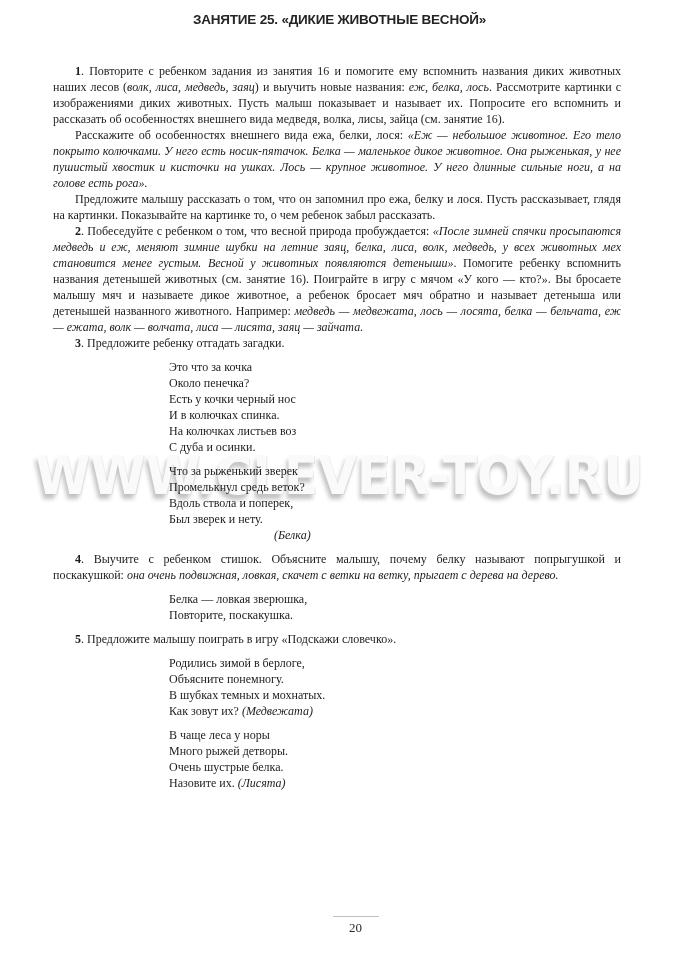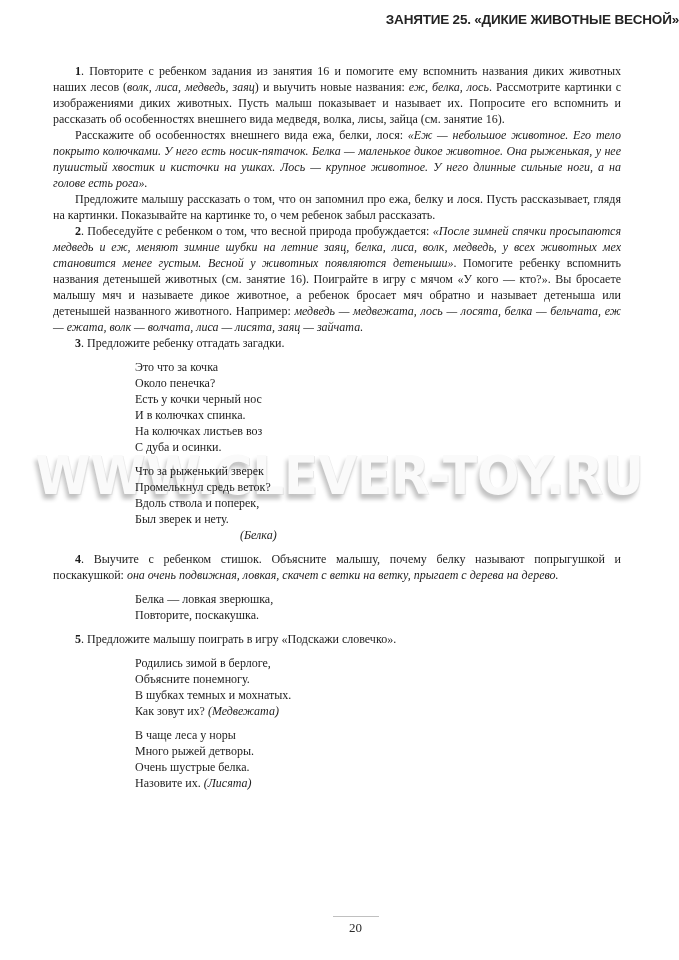--- a/index.html
+++ b/index.html
@@ -2,31 +2,31 @@
 <html><head>
 <meta charset="utf-8">
 <style>
   html,body { margin:0; padding:0; background:#ffffff; }
   .page {
     position:relative; width:679px; height:960px; background:#ffffff;
     font-family:"Liberation Serif", serif; color:#1c1c1c; overflow:hidden;
   }
   .title {
     position:absolute; top:12px; left:0; width:100%; margin:0;
-    text-align:right; font-family:"Liberation Sans", sans-serif;
+    text-align:center; font-family:"Liberation Sans", sans-serif;
     font-weight:bold; font-size:13.5px; letter-spacing:-0.2px; color:#242424;
   }
   .body {
     position:absolute; top:63px; left:53px; width:568px;
     font-size:12px; line-height:16px; z-index:2;
   }
   .para { margin:0; text-align:justify; text-indent:22px; }
   .num { font-weight:bold; }
   .it { font-style:italic; }
-  .poem { margin:8px 0 8px 82px; }
+  .poem { margin:8px 0 8px 116px; }
   .poem-line { white-space:nowrap; }
   .poem-answer { font-style:italic; }
   .ans-hedgehog { margin-left:128px; }
   .ans-squirrel { margin-left:105px; }
   .answer-inline { font-style:italic; }
   .watermark {
     position:absolute; top:447px; left:0; width:100%; text-align:center;
     font-family:"DejaVu Sans", sans-serif; font-weight:bold; font-size:50px;
     color:#fafafa; letter-spacing:0px; white-space:nowrap; z-index:1;
     text-shadow:-2px 4px 4px #c2c2c2, 1px 1px 0 #ececec;

